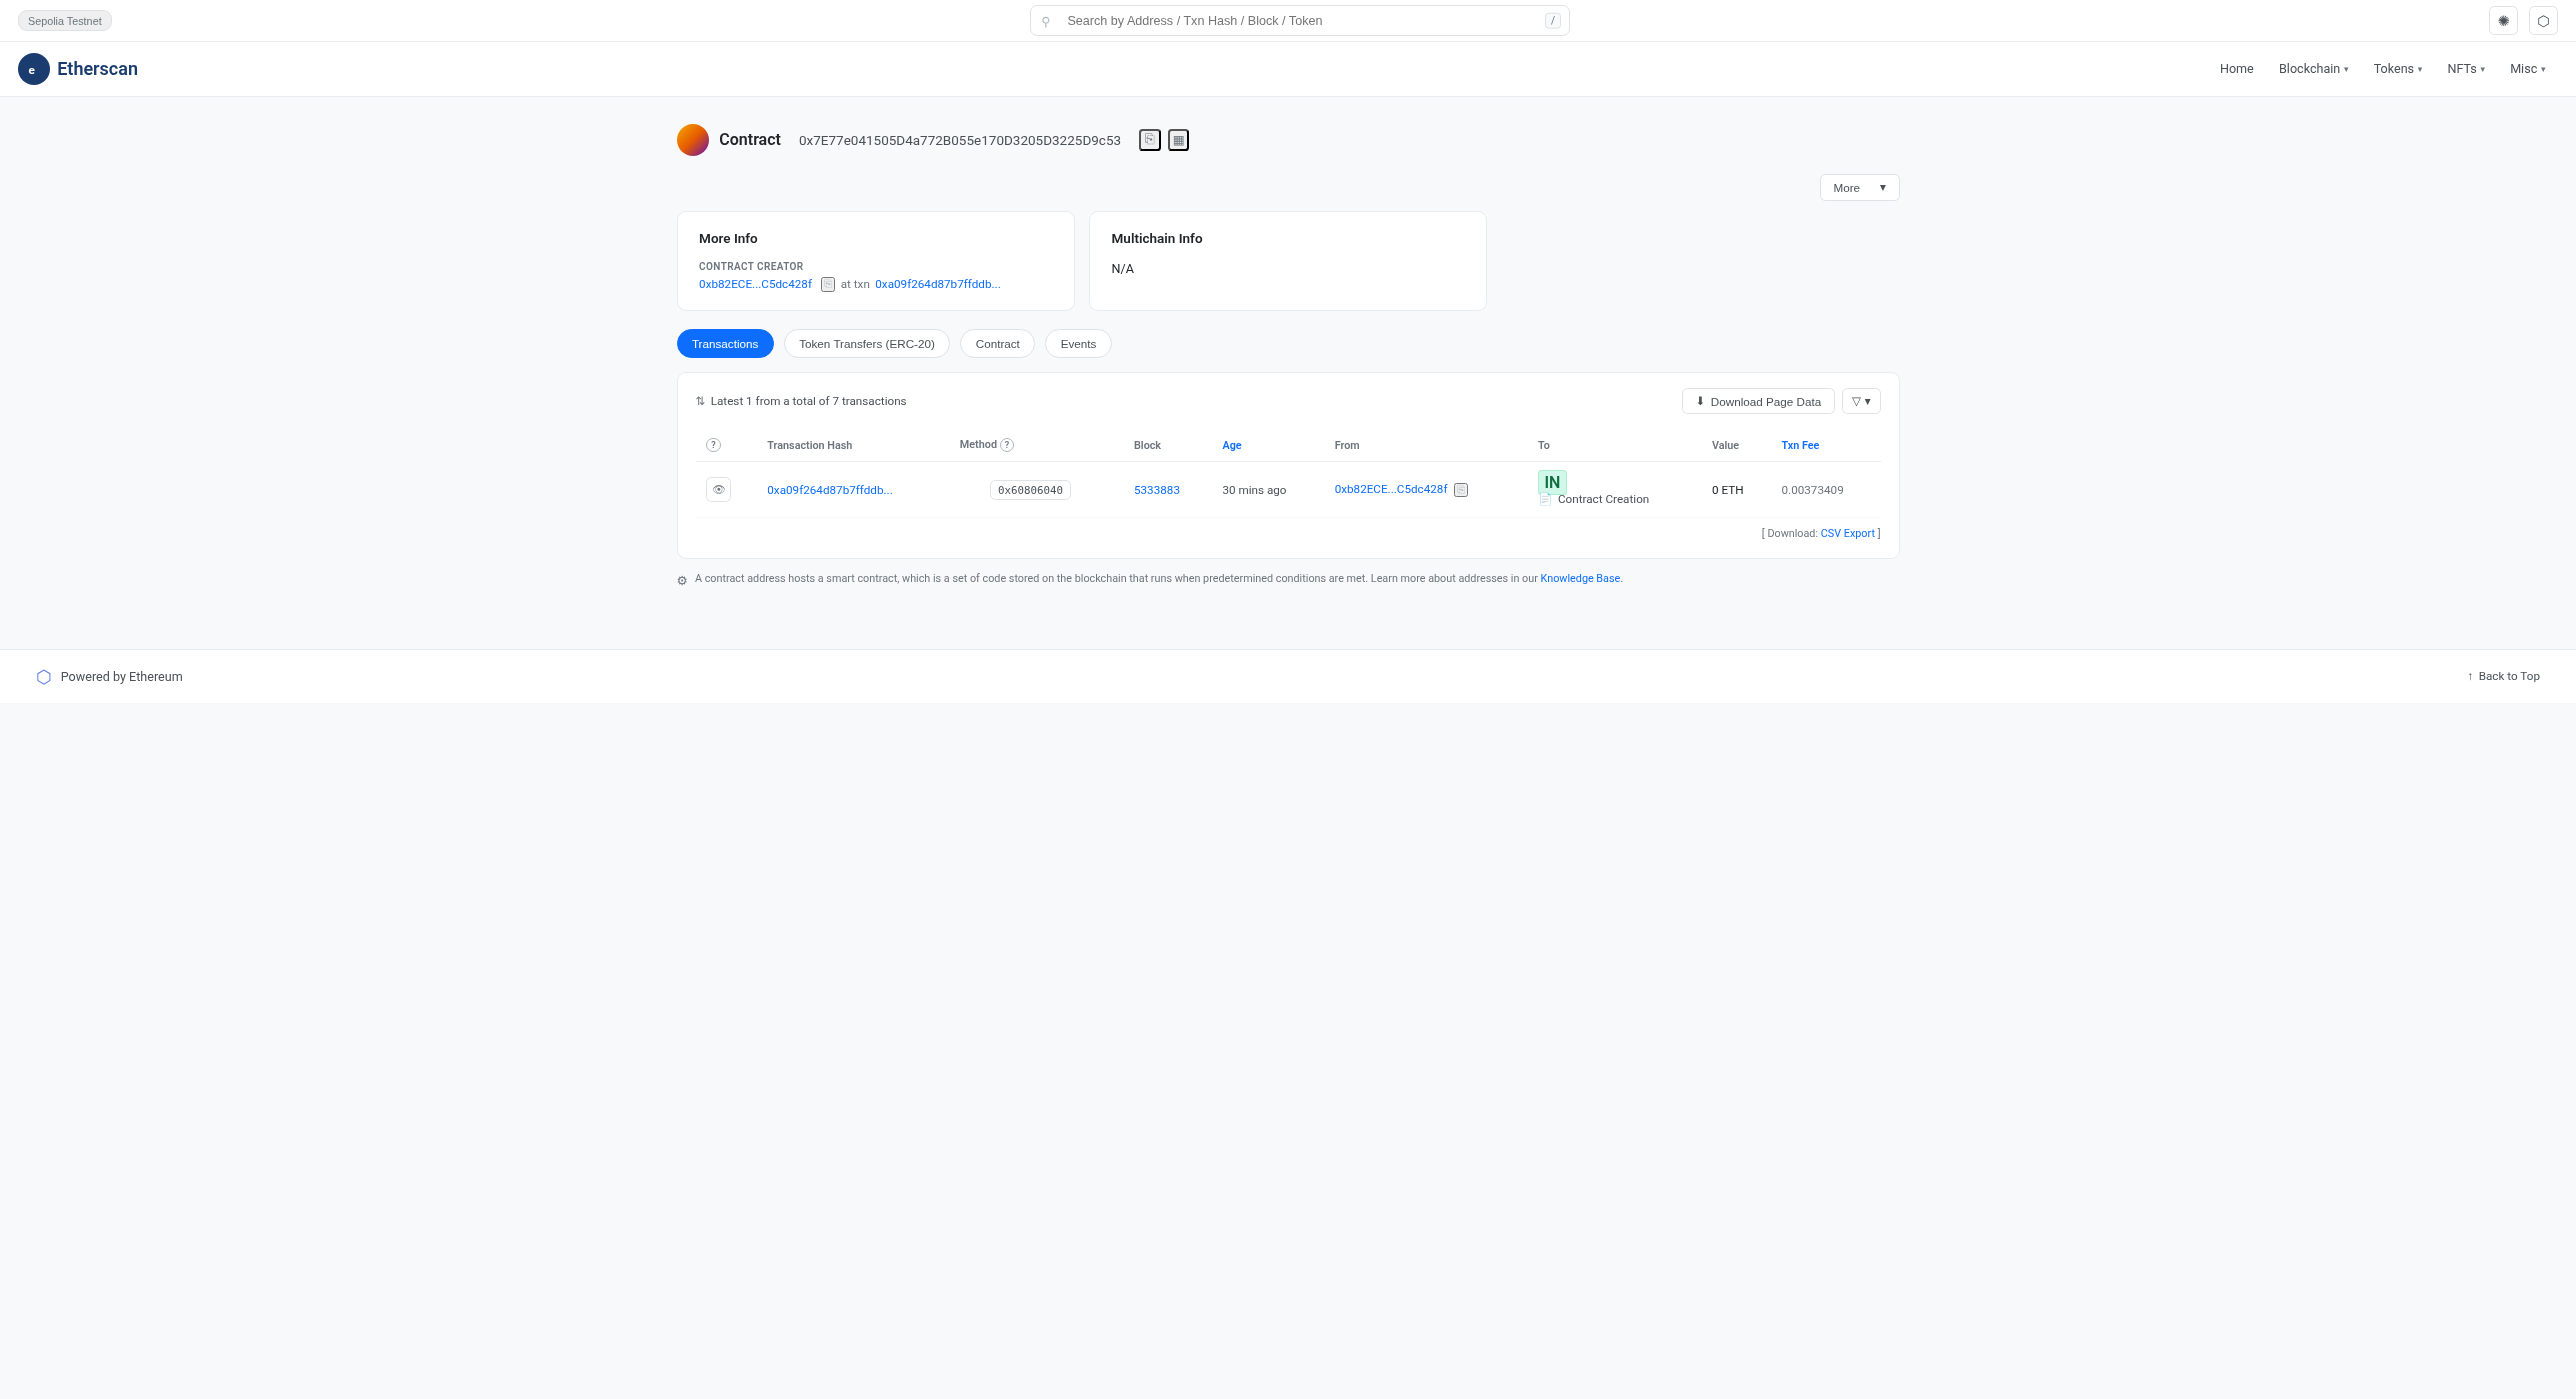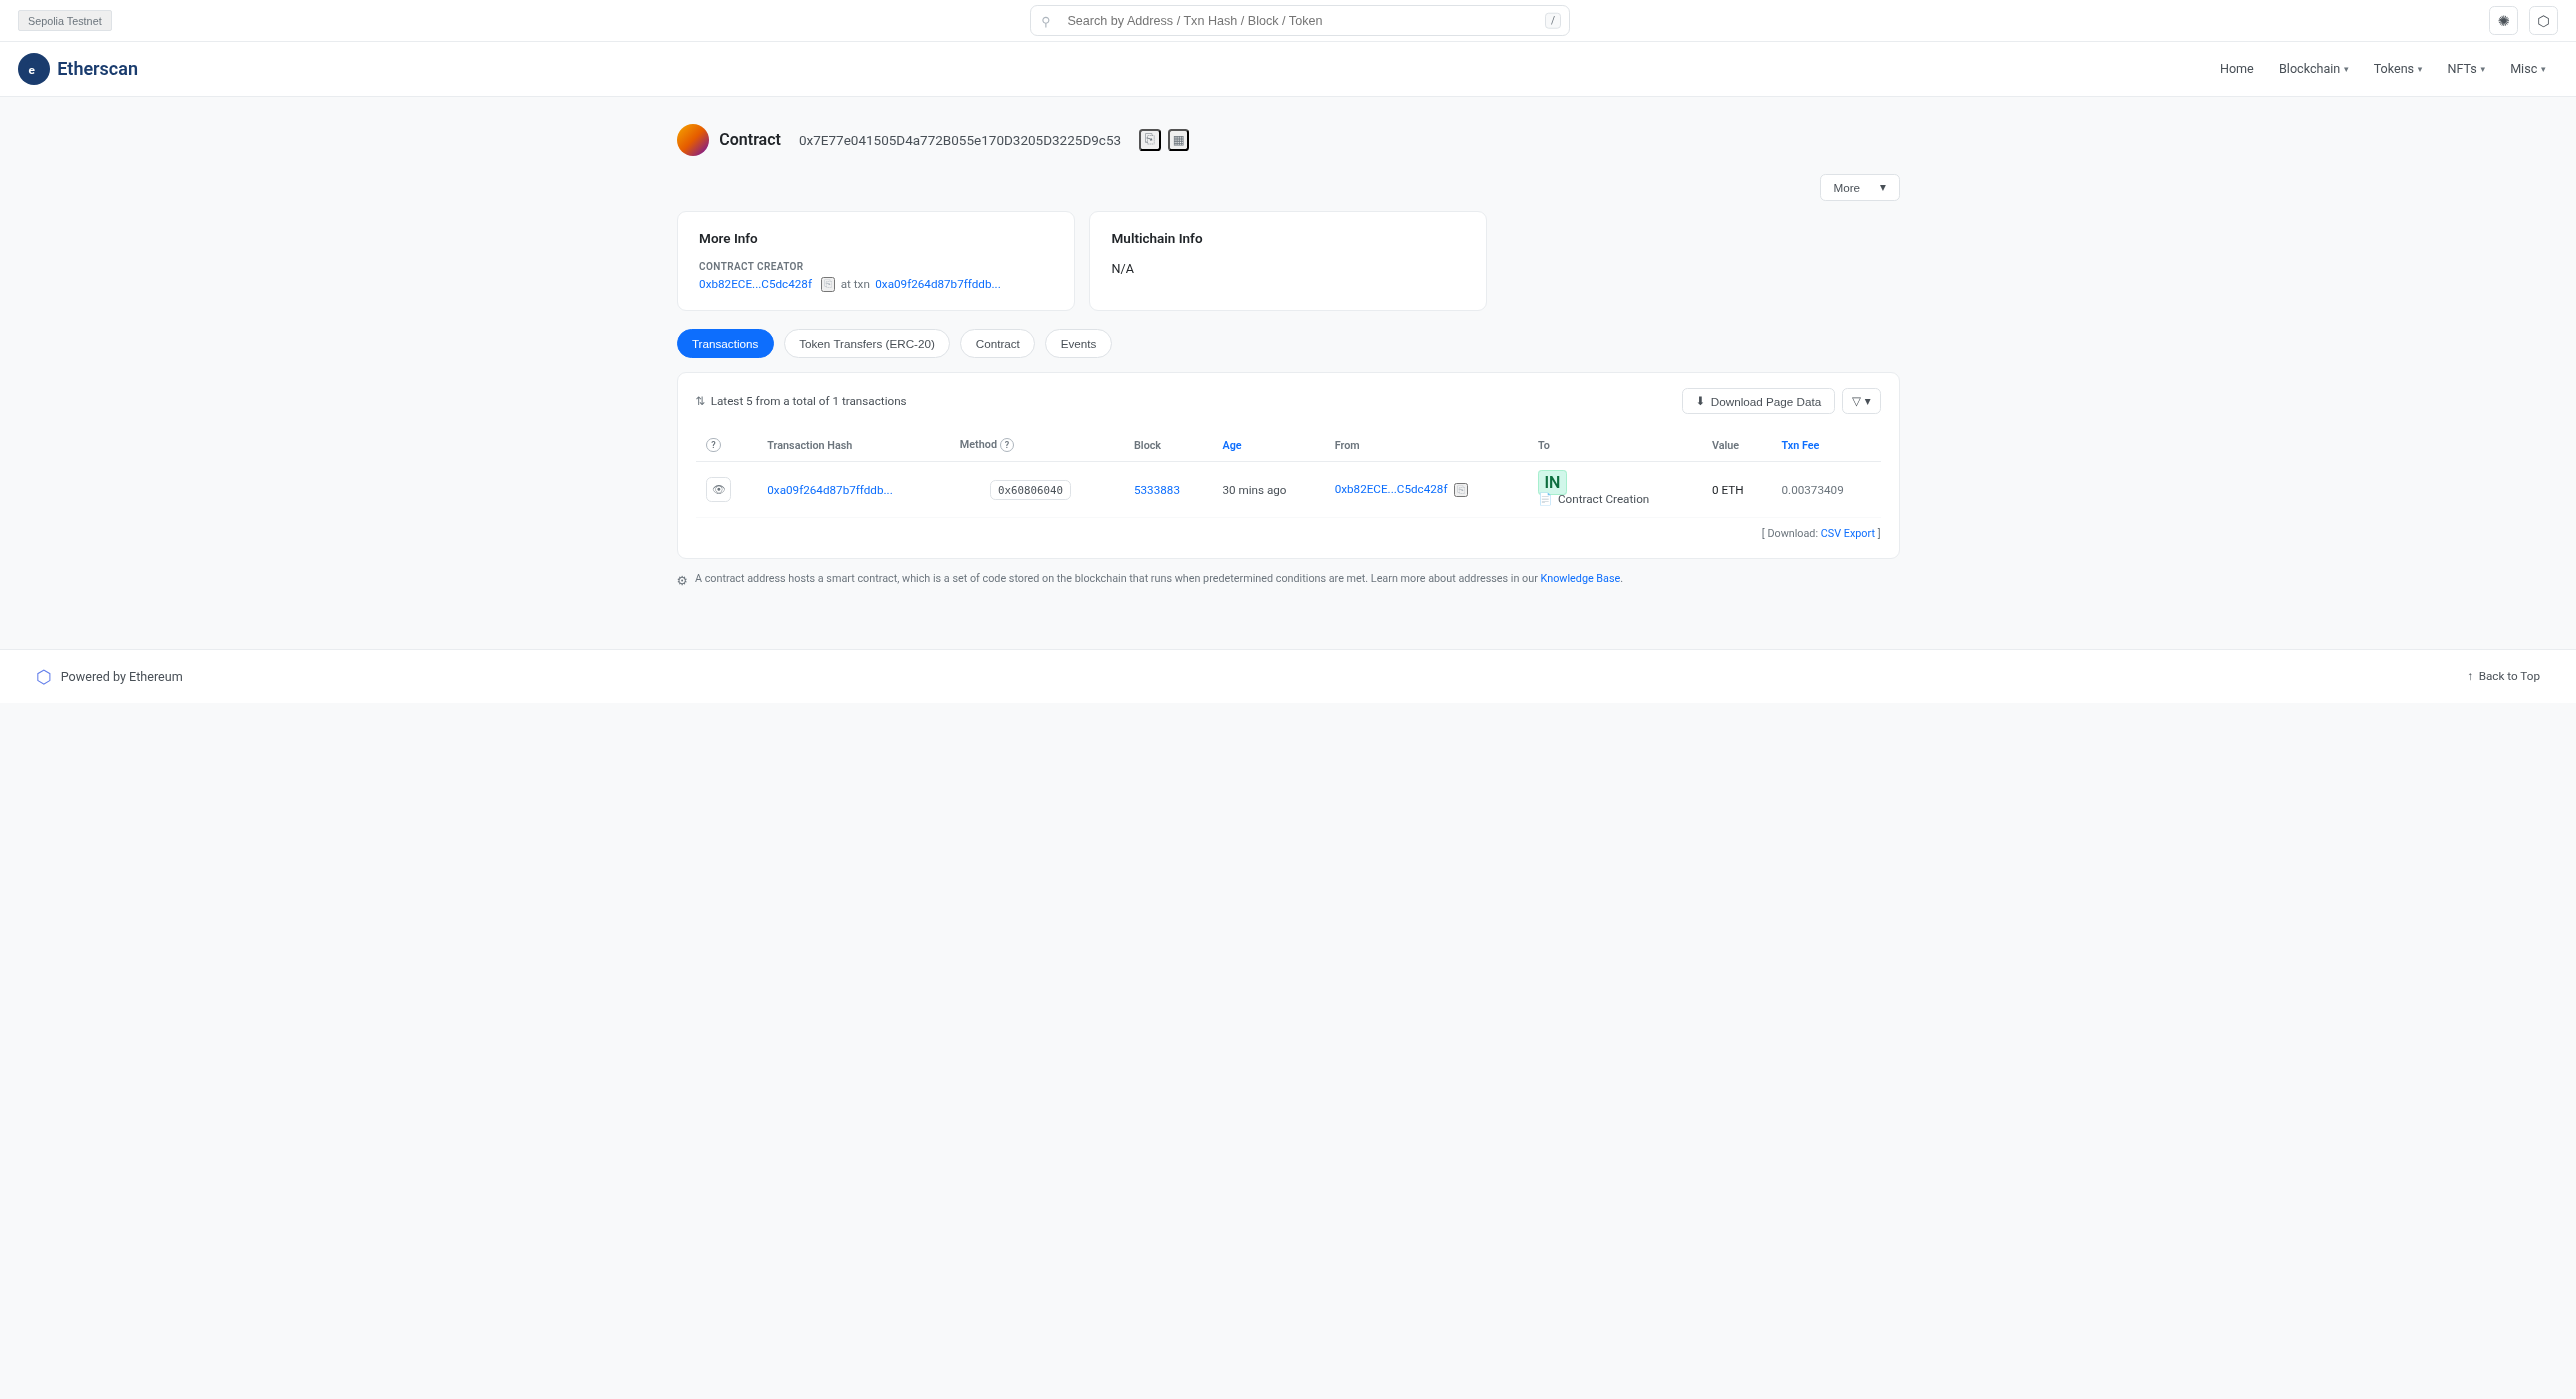--- a/index.html
+++ b/index.html
@@ -1,20 +1,20 @@
 <!DOCTYPE html>
 <html style="font-size:14.4px"><head>
   <meta charset="utf-8">
   <style>
     * { box-sizing: border-box; margin: 0; padding: 0; }
     body { font-family: -apple-system, BlinkMacSystemFont, 'Segoe UI', Roboto, sans-serif; font-size: 12.6px; color: #212529; background: #f8f9fa; }
     
     
     .top-bar { background: #fff; border-bottom: 0.9px solid #e9ecef; padding: 5.4px 18px; display: flex; align-items: center; justify-content: space-between; }
-    .testnet-badge { border: 0.9px solid #dee2e6; border-radius: 2px; padding: 3.6px 9px; font-size: 10.8px; color: #6c757d; }
+    .testnet-badge { border: 0.9px solid #dee2e6; border-radius: 9px; padding: 3.6px 9px; font-size: 10.8px; color: #6c757d; }
     .search-bar { flex: 1; max-width: 540px; margin: 0 36px; position: relative; }
     .search-bar input { width: 100%; border: 0.9px solid #dee2e6; border-radius: 7.2px; padding: 7.2px 14.4px 7.2px 36px; font-size: 12.6px; outline: none; color: #6c757d; }
     .search-icon-wrap { position: absolute; left: 10.8px; top: 50%; transform: translateY(-50%); color: #adb5bd; }
     .search-shortcut { position: absolute; right: 9px; top: 50%; transform: translateY(-50%); background: #f8f9fa; border: 0.9px solid #dee2e6; border-radius: 3.6px; padding: 1.8px 5.4px; font-size: 10px; color: #6c757d; }
     .top-bar-icons { display: flex; align-items: center; gap: 10.8px; }
     .icon-btn { width: 29px; height: 29px; border-radius: 5.4px; border: 0.9px solid #dee2e6; background: #fff; display: flex; align-items: center; justify-content: center; cursor: pointer; color: #495057; font-size: 14.4px; }
 
     
     .nav-bar { background: #fff; border-bottom: 0.9px solid #e9ecef; padding: 0 18px; display: flex; align-items: center; justify-content: space-between; }
     .logo { display: flex; align-items: center; gap: 7.2px; padding: 10.8px 0; text-decoration: none; }
@@ -178,21 +178,21 @@
     <button class="tab active">Transactions</button>
     <button class="tab inactive">Token Transfers (ERC-20)</button>
     <button class="tab inactive">Contract</button>
     <button class="tab inactive">Events</button>
   </div>
 
   <div class="tx-section">
     <div class="tx-header">
       <div class="tx-summary">
         <span class="sort-icon">⇅</span>
-        <span>Latest 5 from a total of 1 transactions</span>
+        <span>Latest 1 from a total of 7 transactions</span>
       </div>
       <div class="tx-actions">
         <button class="download-btn">
           <span>⬇</span>
           <span>Download Page Data</span>
         </button>
         <button class="filter-btn">
           <span>▽</span>
           <span>▾</span>
         </button>

